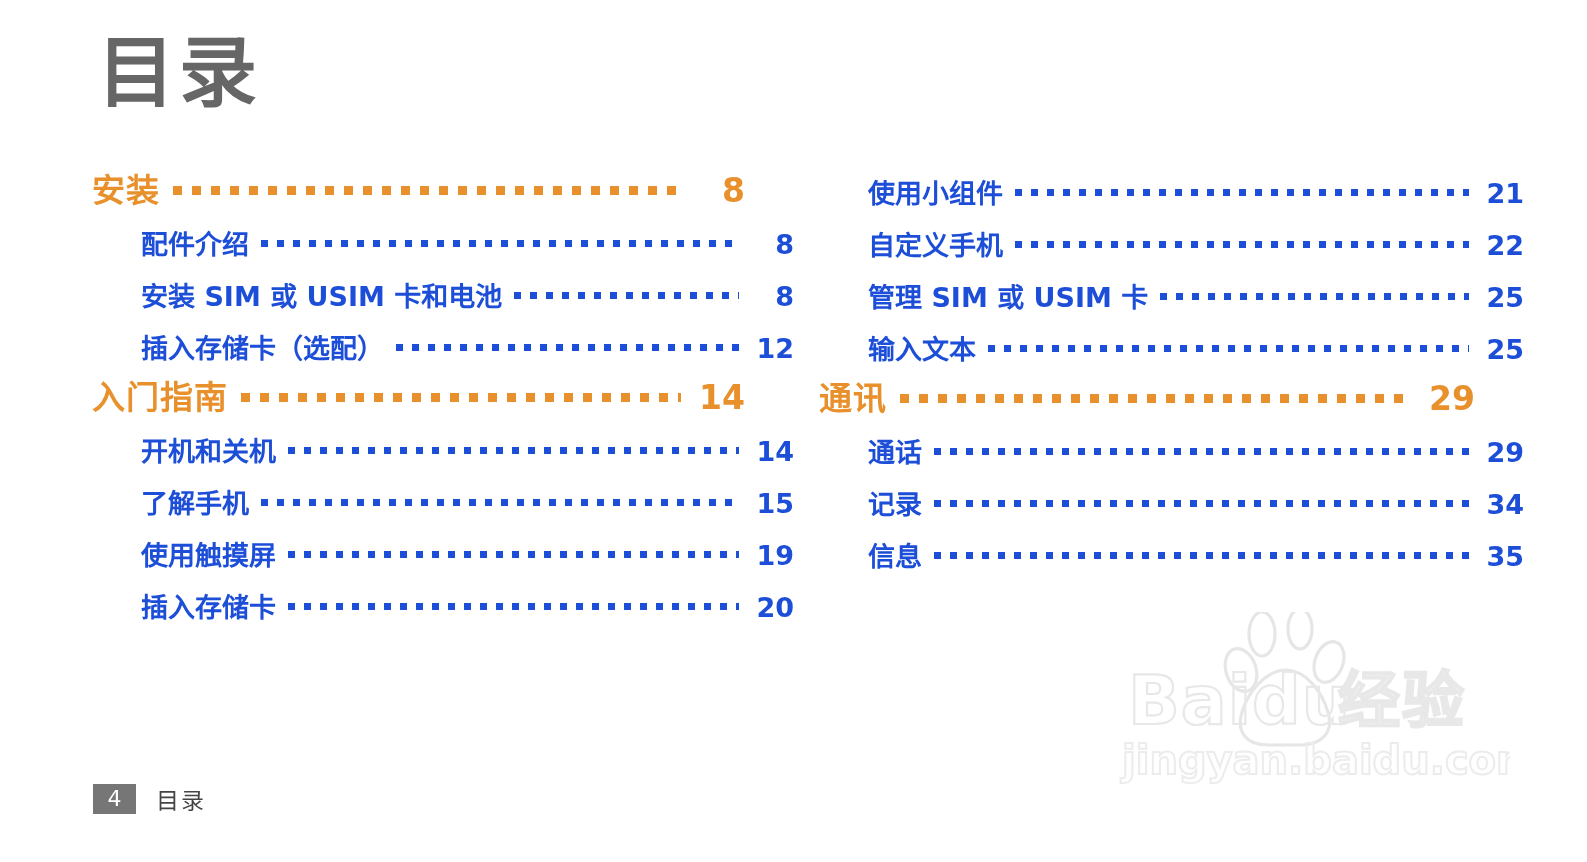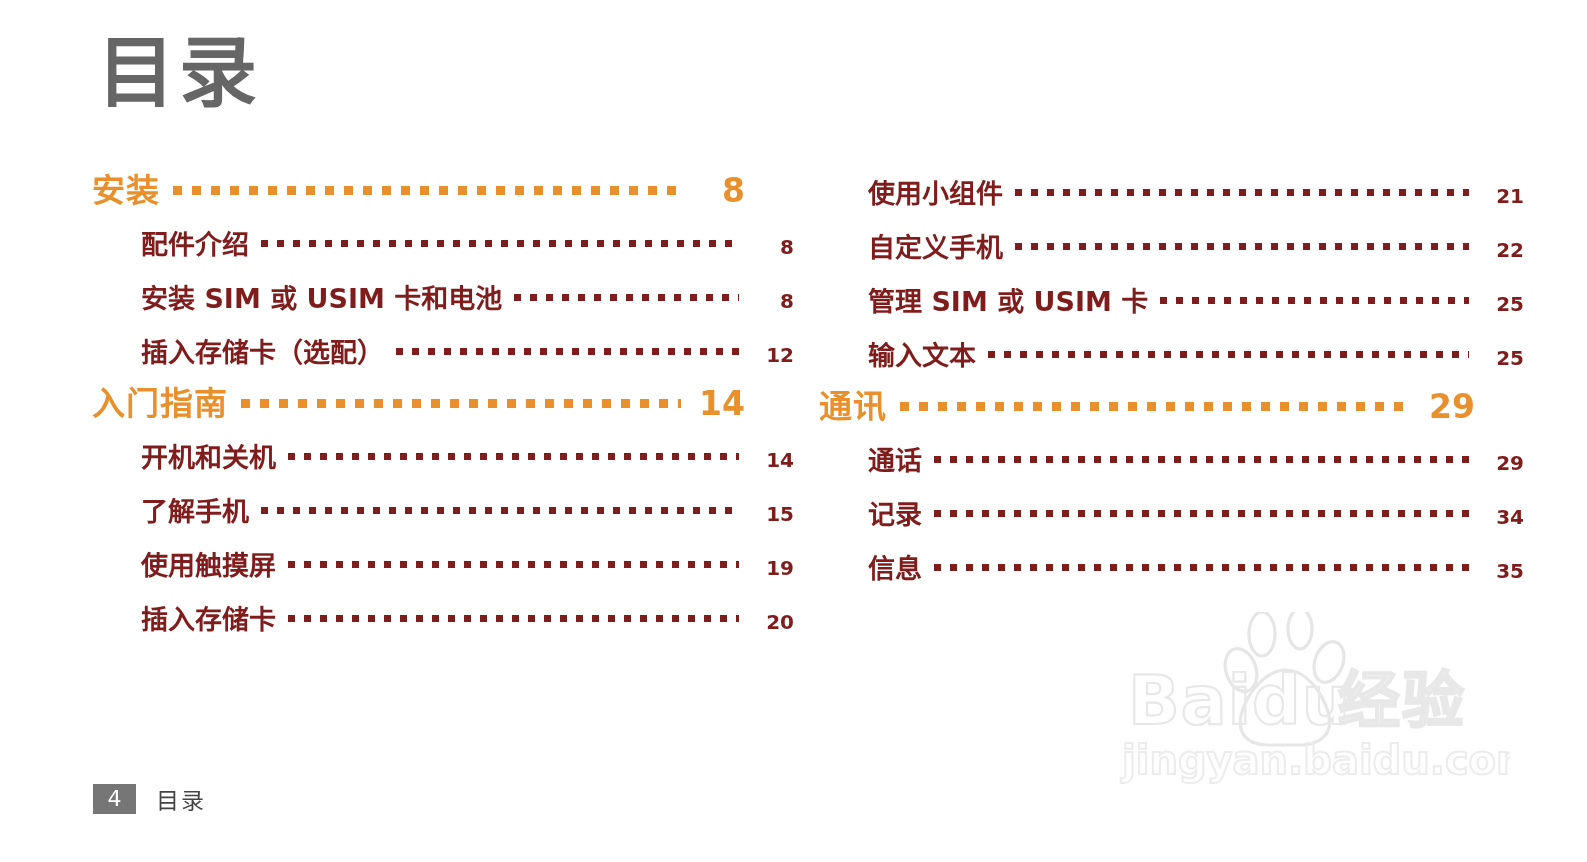--- a/index.html
+++ b/index.html
@@ -103,35 +103,35 @@
     bottom: 0.22em;
     background-image: linear-gradient(to right,
         currentColor 0px, currentColor 9px,
         transparent 9px, transparent 19px);
     background-size: 19px 9px;
   }
   .toc-row.section .toc-page { min-width: 52px; font-size: 33px; }
 
   
   .toc-row.entry {
-    color: #7f1d1d;
+    color: #1d4ed8;
     font-size: 27px;
     line-height: 52px;
     padding-left: 49px;
   }
   .toc-row.entry .toc-leader { margin: 0 11px 0 12px; }
   .toc-row.entry .toc-leader::before {
     height: 7px;
     bottom: 0.26em;
     background-image: linear-gradient(to right,
         currentColor 0px, currentColor 7px,
         transparent 7px, transparent 16px);
     background-size: 16px 7px;
   }
-  .toc-row.entry .toc-page { min-width: 44px; font-size: 20px; }
+  .toc-row.entry .toc-page { min-width: 44px; font-size: 27px; }
 
   
   .toc-col.right .toc-group.headless .toc-row.entry:first-child { margin-top: 0; }
 
   
   .footer {
     position: absolute;
     left: 93px;
     bottom: 46px;
     display: flex;

